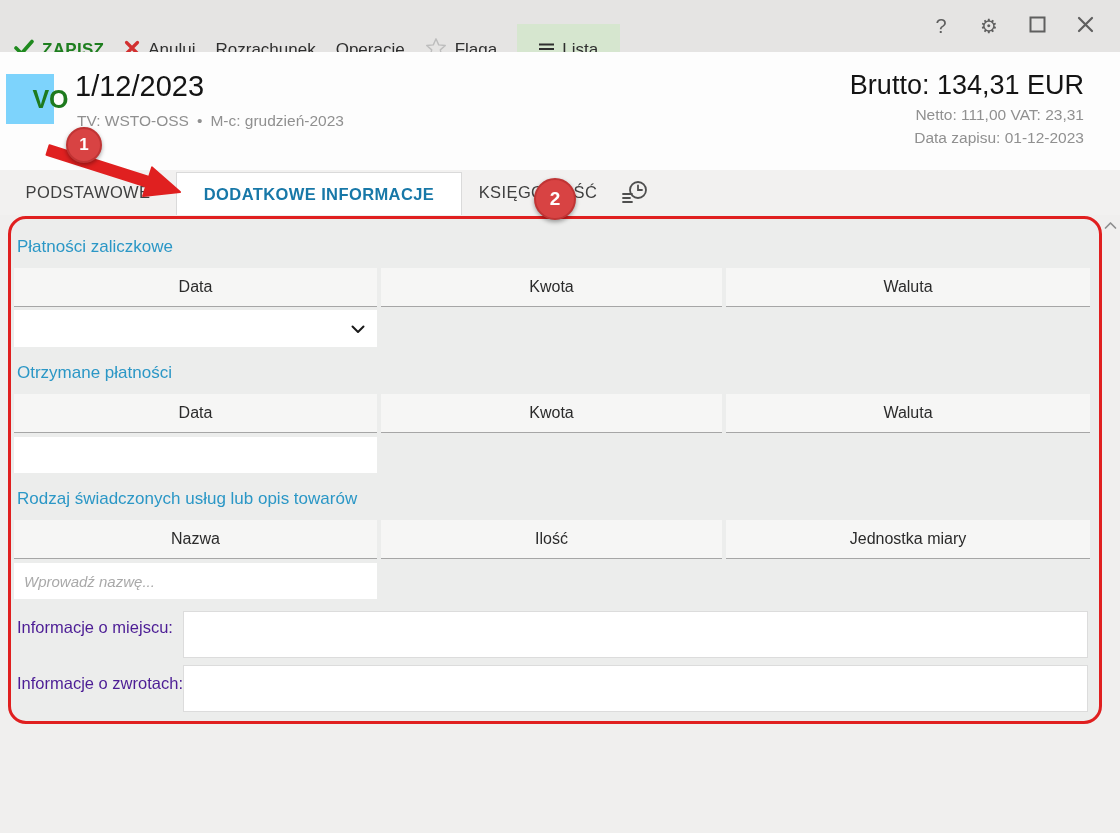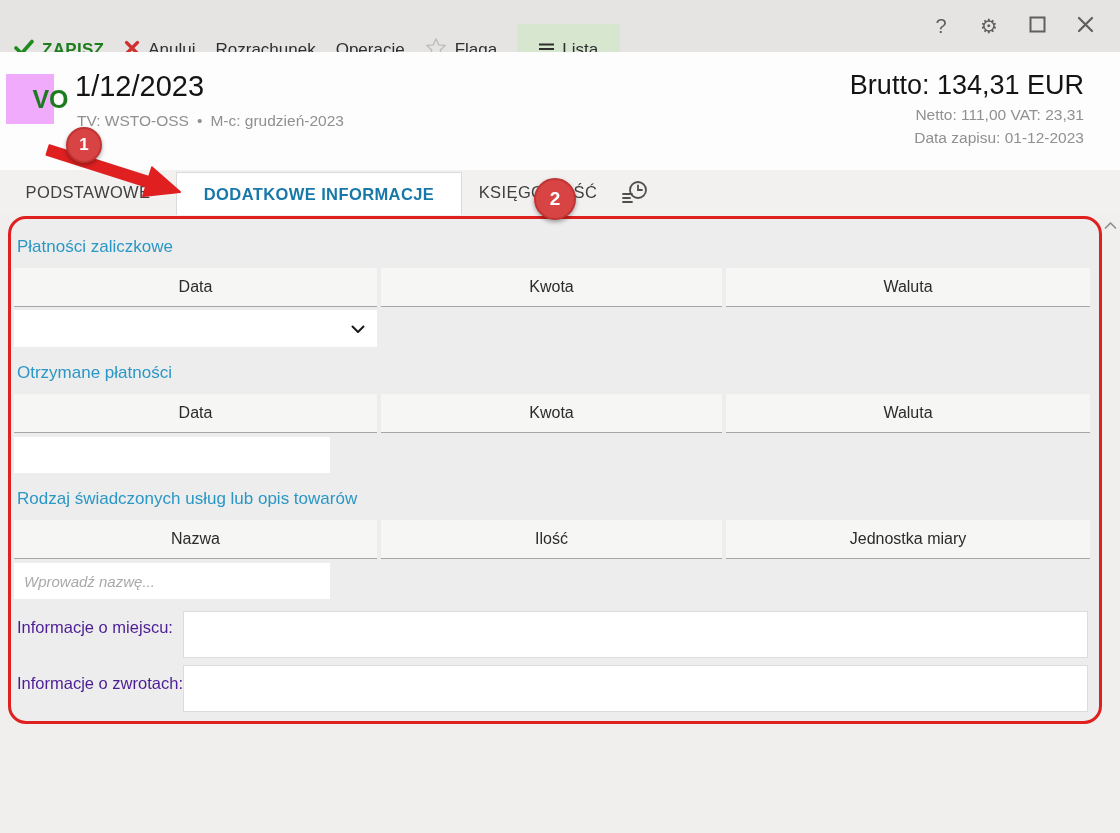--- a/index.html
+++ b/index.html
@@ -16,21 +16,21 @@
   .tb-btn.save { color:#1e7e1f; font-weight:700; letter-spacing:.3px; }
   .tb-btn.lista { background:#d6e6cf; height:52px; padding:0 22px; margin-right:0; }
   .tb-right { margin-left:auto; display:flex; align-items:center; gap:26px; padding-right:24px;
               color:#5f5f5f; }
   .win-btn { width:22px; height:22px; display:flex; align-items:center; justify-content:center;
              font-size:20px; color:#5f5f5f; cursor:default; }
   .uni-icon { font-family:"DejaVu Sans", sans-serif; }
 
   
   .doc-header { position:absolute; left:0; top:52px; width:1120px; height:118px; background:#fdfdfd; }
-  .type-badge { position:absolute; left:6px; top:22px; width:48px; height:50px; background:#f0abfc;
+  .type-badge { position:absolute; left:6px; top:22px; width:48px; height:50px; background:#7dd3fc;
                 color:#1e7a1e; font-size:25px; font-weight:700; display:flex; align-items:center;
                 justify-content:center;padding-left:41px; }
   .doc-number { position:absolute; left:75px; top:18px; font-size:29px; color:#141414; }
   .doc-sub { position:absolute; left:77px; top:60px; font-size:15.5px; color:#909090;
              display:flex; align-items:center; gap:8px; }
   .amounts { position:absolute; right:36px; top:18px; text-align:right; }
   .gross { font-size:27px; color:#141414; }
   .gray-line { font-size:15.5px; color:#909090; margin-top:4px; line-height:19px; }
 
   
@@ -42,21 +42,21 @@
   .tab-history { position:absolute; left:614px; top:8px; width:40px; height:32px; display:flex;
                  align-items:center; justify-content:center; cursor:default; }
 
   
   .panel { position:absolute; left:8px; top:216px; width:1094px; height:508px; background:#ecedec;
            border:3px solid #e01f1f; border-radius:18px; }
   .sec-title { position:absolute; font-size:17px; color:#2b97c6; }
   .th { position:absolute; height:39px; background:#f6f6f5; border-bottom:1px solid #a6a6a6;
         display:flex; align-items:center; justify-content:center; font-size:16px; color:#2b2b2b;
         cursor:default; }
-  .cell-input { position:absolute; width:316px; height:36px; background:#fff; border:none; outline:none;
+  .cell-input { position:absolute; width:363px; height:36px; background:#fff; border:none; outline:none;
                 font-size:15px; padding:0 10px; font-family:inherit; color:#222; }
   .cell-input::placeholder { font-style:italic; color:#a9a9a9; opacity:1; }
   .dropdown { position:absolute; width:363px; height:37px; background:#fff; display:flex;
               align-items:center; justify-content:flex-end; padding-right:12px; cursor:default; }
   .field-label { position:absolute; font-size:16.5px; color:#4c1d95; }
   .big-input { position:absolute; background:#fff; border:1px solid #dcdcdc; resize:none; outline:none;
                font:inherit; font-size:15px; padding:6px 10px; color:#222; }
 
   
   .ann-circle { position:absolute; background:#d84343; border:2px solid #c03434; border-radius:50%;

